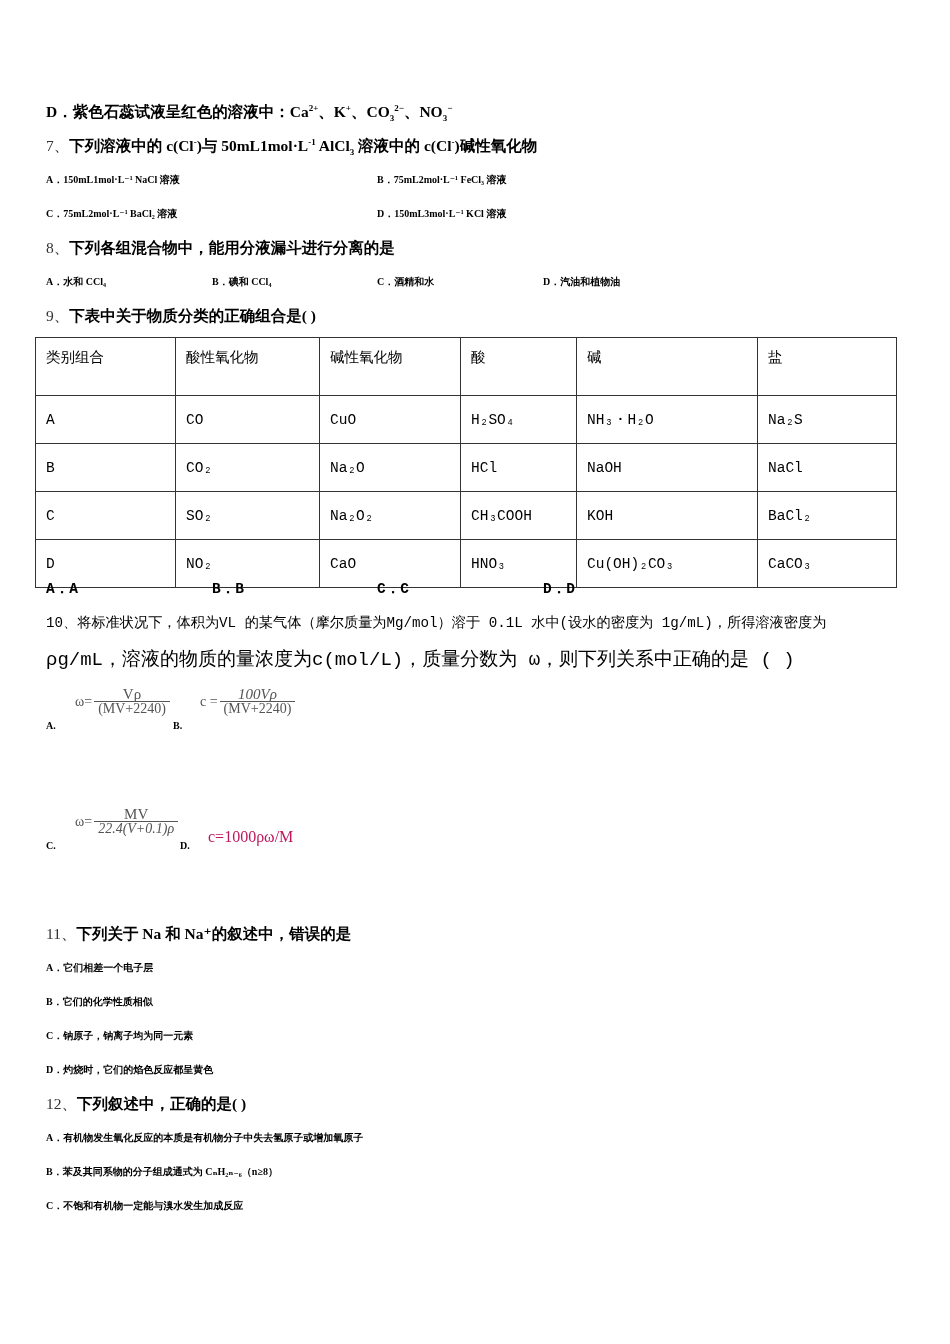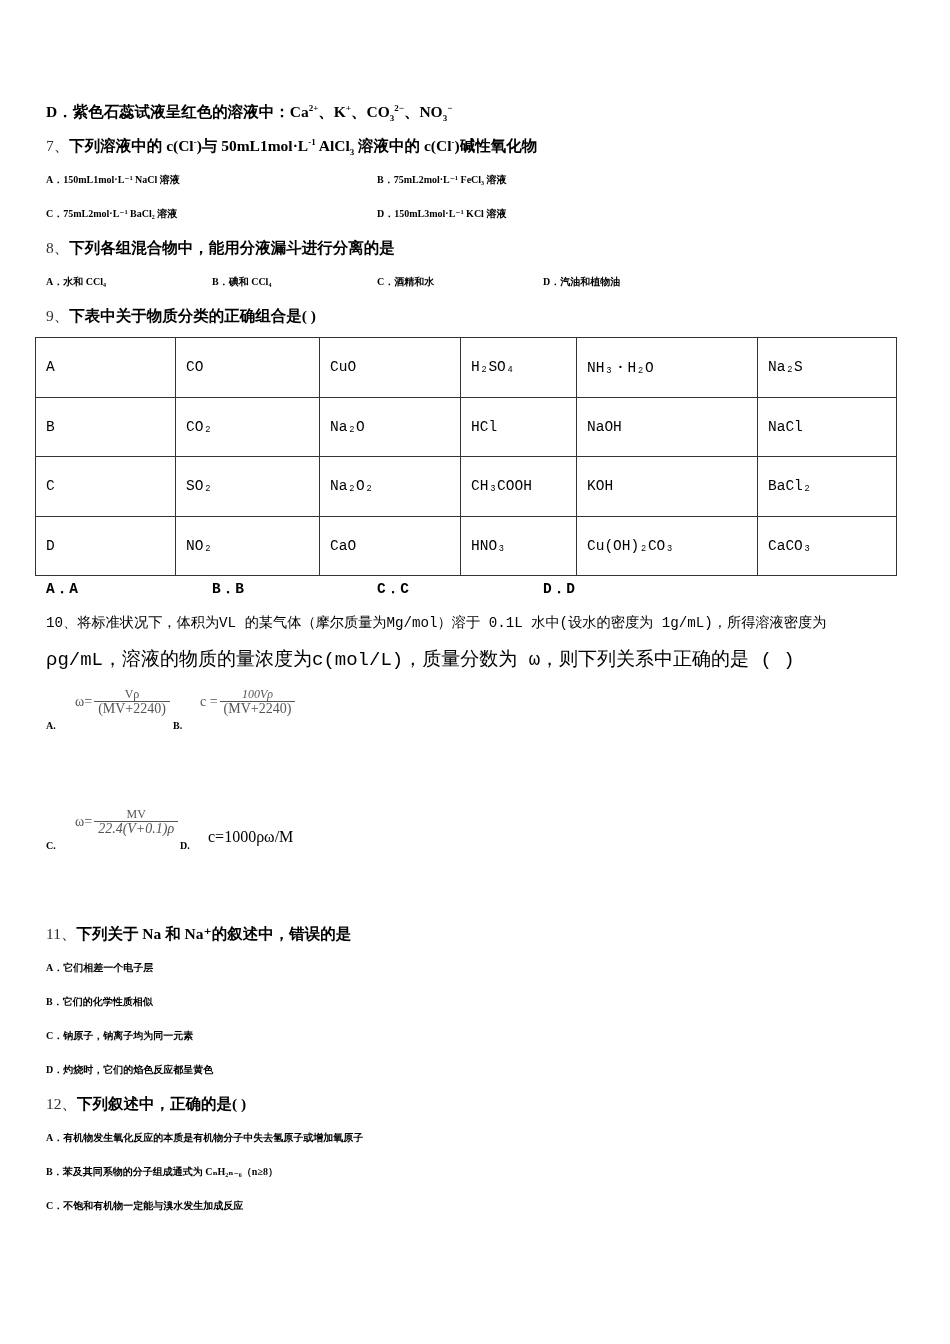--- a/index.html
+++ b/index.html
@@ -19,25 +19,25 @@
     border-collapse: collapse; table-layout: fixed;
     font-family: "Liberation Serif", "DejaVu Serif", serif; font-size: 14.5px;
   }
   table.cls td {
     border: 1.5px solid #333; padding: 0 0 0 10px; vertical-align: middle;
     height: 47px; text-align: left;
   }
   table.cls td.hd { vertical-align: top; padding-top: 10px; }
   .formula { position: absolute; font-family: "Liberation Serif", serif; color: #555; font-size: 13px; }
   .frac { display: inline-block; vertical-align: middle; text-align: center; }
-  .frac .num { display: block; border-bottom: 1px solid #555; padding: 0 4px; font-size: 12px; line-height: 13px; }
+  .frac .num { display: block; border-bottom: 1px solid #555; padding: 0 4px; font-size: 15px; line-height: 13px; }
   .frac .den { display: block; font-size: 14px; line-height: 13px; padding: 0 4px; }
   .frac .it { font-style: italic; }
   .lead { font-size: 14px; vertical-align: middle; margin-right: 2px; }
-  .dformula { font-size: 16px; color: #000000; }
+  .dformula { font-size: 16px; color: #be185d; }
 </style>
 </head>
 <body>
 
 <div class="line b" style="top:102px;">
   <span>D．</span><span>紫色石蕊试液呈红色的溶液中：Ca<sup>2+</sup>、K<sup>+</sup>、CO<sub>3</sub><sup>2−</sup>、NO<sub>3</sub><sup>−</sup></span>
 </div>
 
 <div class="line" style="top:136px;">
   <span class="qnum">7、</span><span class="b"><span>下列溶液中的 c(Cl</span><sup>-</sup><span>)与 50mL1mol·L</span><sup>-1</sup><span> AlCl</span><sub>3</sub><span> 溶液中的 c(Cl</span><sup>-</sup><span>)碱性氧化物</span></span>
@@ -78,20 +78,28 @@
 <table class="cls">
   <colgroup>
     <col style="width:140px">
       <col style="width:144px">
       <col style="width:141px">
       <col style="width:116px">
       <col style="width:181px">
       <col style="width:139px">
   </colgroup>
   <tbody>
+      <tr>
+    <td class="hd">类别组合</td>
+    <td class="hd">酸性氧化物</td>
+    <td class="hd">碱性氧化物</td>
+    <td class="hd">酸</td>
+    <td class="hd">碱</td>
+    <td class="hd">盐</td>
+  </tr>
   <tr>
     <td class="mono">A</td>
     <td class="mono">CO</td>
     <td class="mono">CuO</td>
     <td class="mono">H₂SO₄</td>
     <td class="mono">NH₃・H₂O</td>
     <td class="mono">Na₂S</td>
   </tr>
   <tr>
     <td class="mono">B</td>

